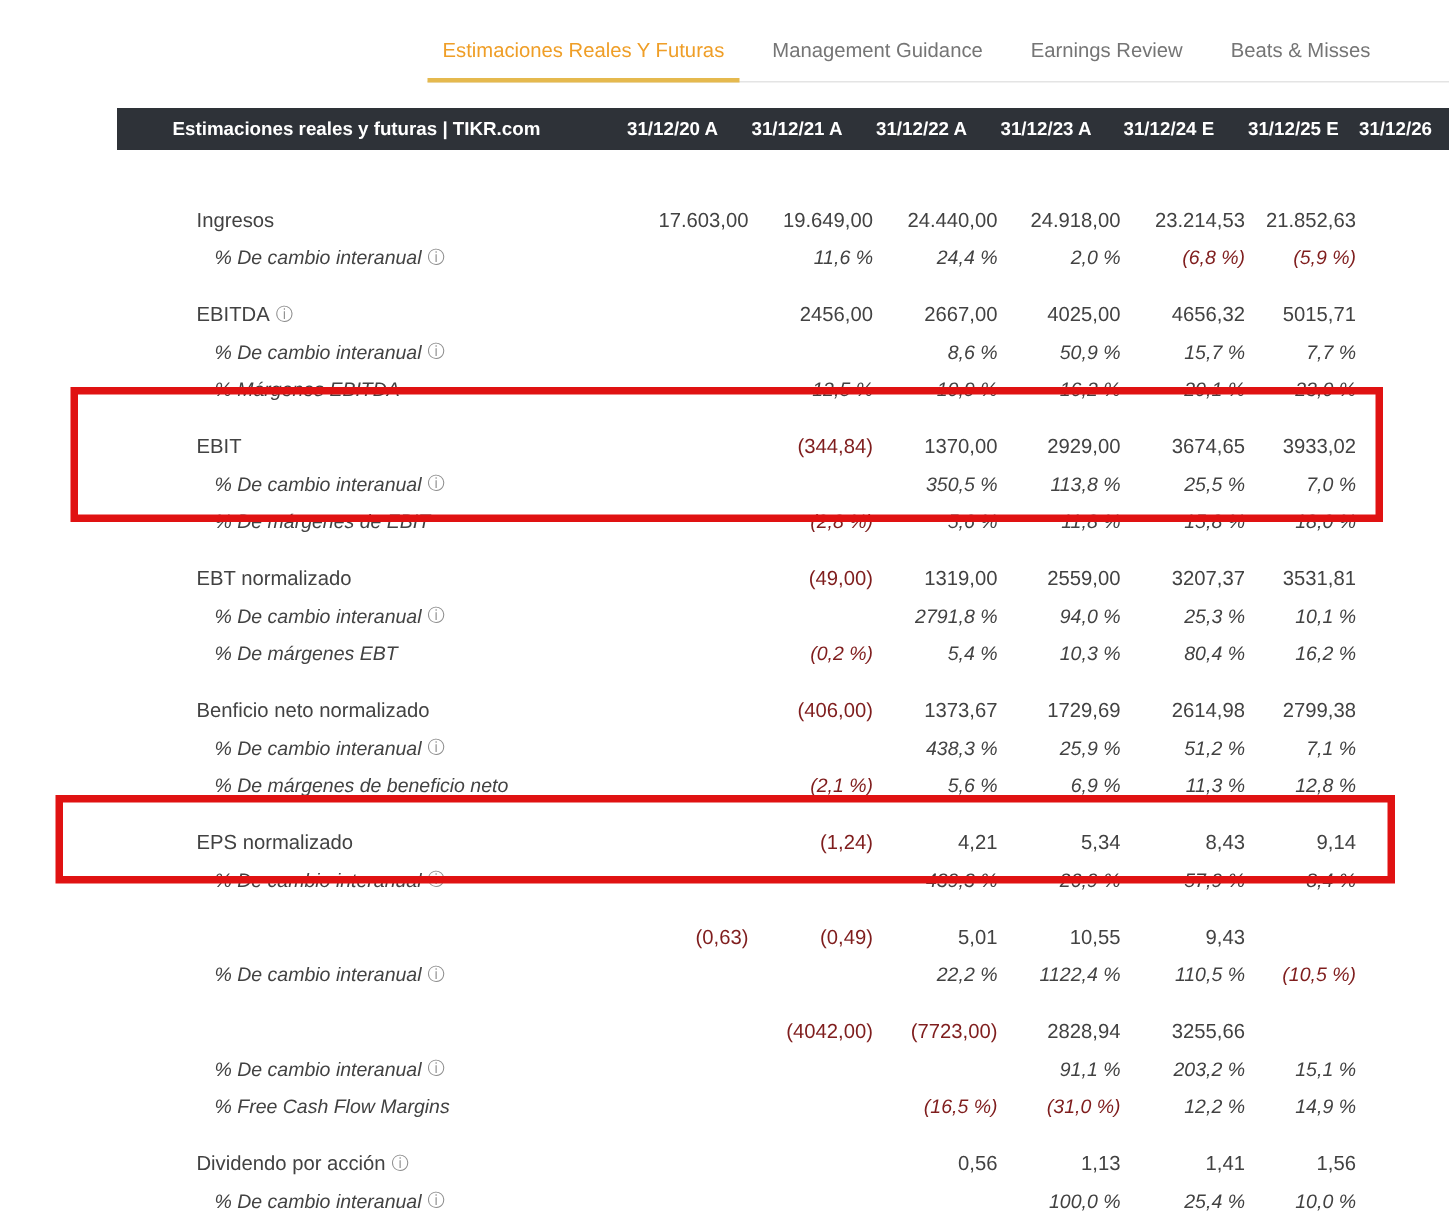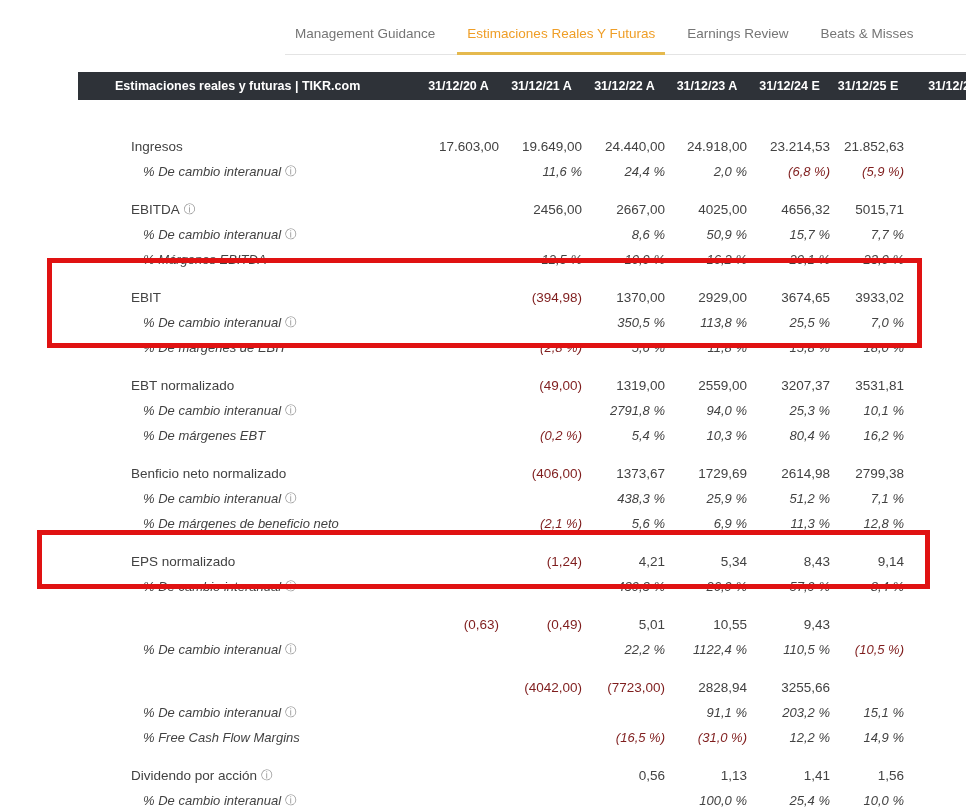--- a/index.html
+++ b/index.html
@@ -26,21 +26,21 @@
   .grid-row{
     display:grid;
     grid-template-columns:340px 83px 83px 83px 82px 83px 74px 95px;
     align-items:center;
   }
   .thead{
     background:#2e3238;color:#ffffff;height:28px;
     font-size:12.5px;font-weight:bold;
   }
   .thead .t-title{padding-left:37px;}
-  .thead .th{text-align:center;padding-right:2px;white-space:nowrap;}
+  .thead .th{text-align:left;padding-right:2px;white-space:nowrap;}
   .tbody{padding-top:21px;}
   .row{height:25px;font-size:13.5px;color:#424242;}
   .row.section{margin-top:13px;}
   .row .lbl{padding-left:7px;white-space:nowrap;margin-left:46px;}
   .row.sub{font-style:italic;font-size:13px;}
   .row.sub .lbl{padding-left:19px;}
   .row .cell{text-align:right;padding-right:2px;white-space:nowrap;}
   .cell.neg{color:#7f1d1d;}
   .info-ic{
     font-style:normal;color:#8d8d8d;font-size:11.5px;
@@ -48,22 +48,22 @@
   }
   
   .hl-box{position:absolute;border:5px solid #e01212;pointer-events:none;}
   #box-ebit{left:47px;top:258px;width:865px;height:80px;}
   #box-eps{left:37px;top:530px;width:883px;height:49px;}
 </style>
 </head>
 <body>
 
 <div class="tabs" id="tabbar">
+    <div class="tab active">Estimaciones Reales Y Futuras</div>
     <div class="tab">Management Guidance</div>
-    <div class="tab active">Estimaciones Reales Y Futuras</div>
     <div class="tab">Earnings Review</div>
     <div class="tab">Beats &amp; Misses</div>
   </div>
 
 <div class="table">
   <div class="grid-row thead">
     <div class="t-title">Estimaciones reales y futuras | TIKR.com</div>
   <div class="th">31/12/20 A</div>
       <div class="th">31/12/21 A</div>
       <div class="th">31/12/22 A</div>
@@ -119,21 +119,21 @@
         <div class="cell">12,5 %</div>
         <div class="cell">10,9 %</div>
         <div class="cell">16,2 %</div>
         <div class="cell">20,1 %</div>
         <div class="cell">23,0 %</div>
         <div class="cell"></div>
       </div>
       <div class="grid-row row section">
         <div class="lbl"><span>EBIT</span></div>
         <div class="cell"></div>
-        <div class="cell neg">(394,98)</div>
+        <div class="cell neg">(344,84)</div>
         <div class="cell">1370,00</div>
         <div class="cell">2929,00</div>
         <div class="cell">3674,65</div>
         <div class="cell">3933,02</div>
         <div class="cell"></div>
       </div>
       <div class="grid-row row sub">
         <div class="lbl"><span>% De cambio interanual</span><span class="info-ic">ⓘ</span></div>
         <div class="cell"></div>
         <div class="cell"></div>

